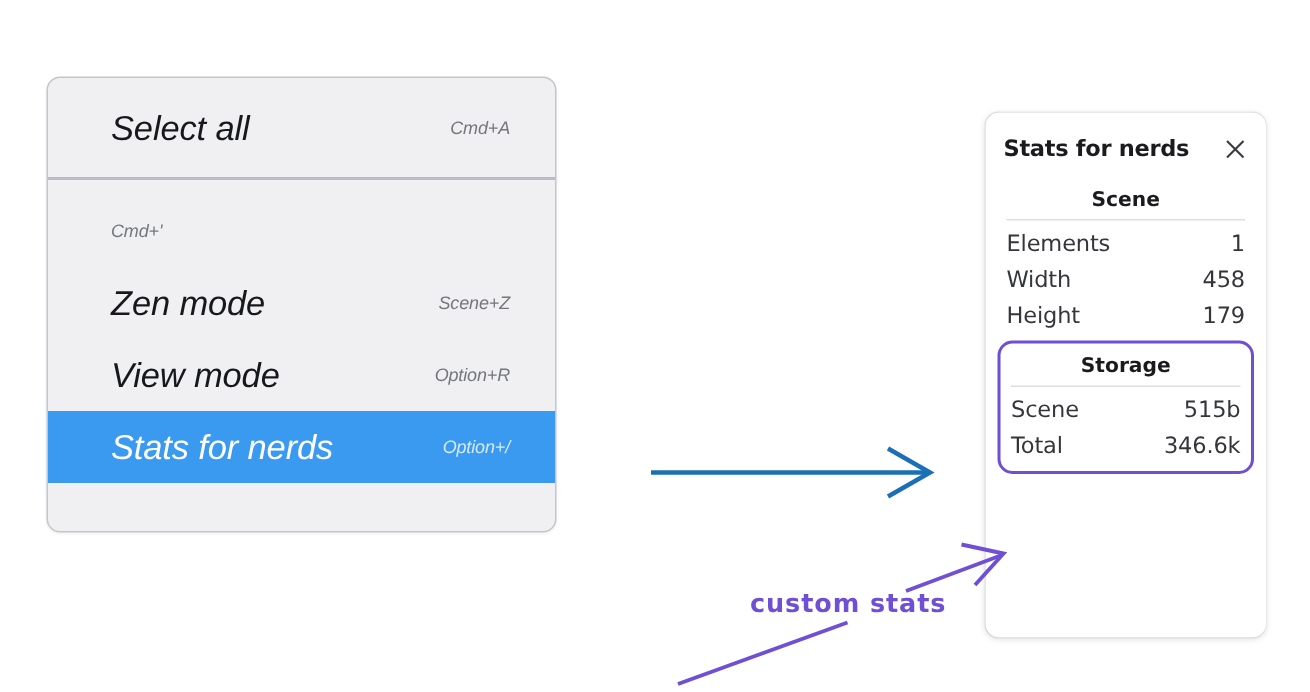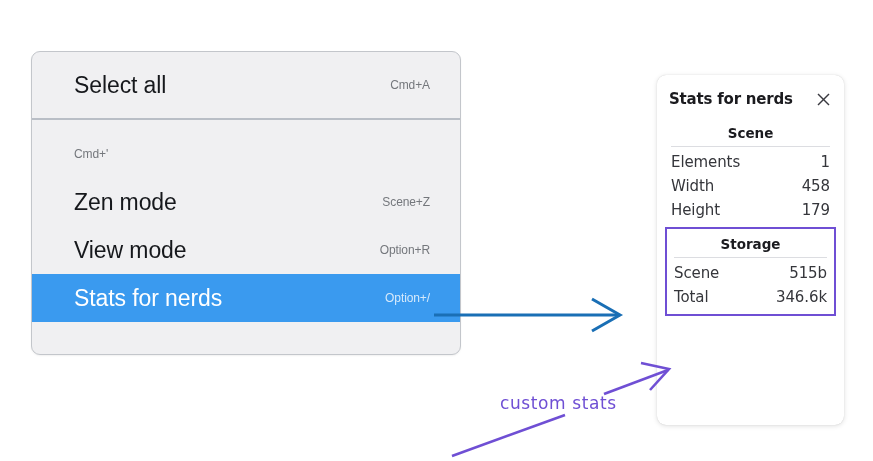--- a/index.html
+++ b/index.html
@@ -14,28 +14,29 @@
     overflow: hidden;
     font-family: "Liberation Sans", sans-serif;
     -webkit-font-smoothing: antialiased;
   }
 
   
   #context-menu {
     position: absolute;
     left: 31px;
     top: 51px;
-    width: 430px;
+    width: 340px;
     height: 304px;
     background: #f0f0f2;
     border: 1px solid #c3c6cb;
     border-radius: 9px;
     box-sizing: border-box;
     overflow: hidden;
     box-shadow: 0 1px 2px rgba(0,0,0,0.06);
+    font-style: italic;
   }
   .menu-section { padding: 6px 0; }
   .menu-divider {
     height: 2px;
     background: #b9bec6;
     width: 100%;
   }
   .menu-item {
     height: 48px;
     display: flex;
@@ -125,21 +126,21 @@
   .stat-val { letter-spacing: -0.1px; }
   .plain-row {
     font-size: 13.5px;
     color: #35363b;
     padding: 4px 2px 2px 2px;
   }
 
   
   #custom-region {
     border: 2px solid #6f4fd4;
-    border-radius: 0;
+    border-radius: 10px;
     margin: 5px -4px 0 -4px;
     padding: 1px 5px 5px 5px;
   }
 
   
   #annotations {
     position: absolute;
     left: 0; top: 0;
     width: 873px;
     height: 461px;
@@ -147,20 +148,21 @@
   }
   #annotation-text {
     position: absolute;
     left: 500px;
     top: 393px;
     font-family: "DejaVu Sans", sans-serif;
     font-size: 17px;
     color: #6f4fd4;
     letter-spacing: 0.6px;
     white-space: nowrap;
+    font-weight: bold;
   }
 </style>
 </head>
 <body>
 
 <div id="context-menu">
 
   <div class="menu-section section-top">
     <div class="menu-item">
       <span class="menu-label">Select all</span>

